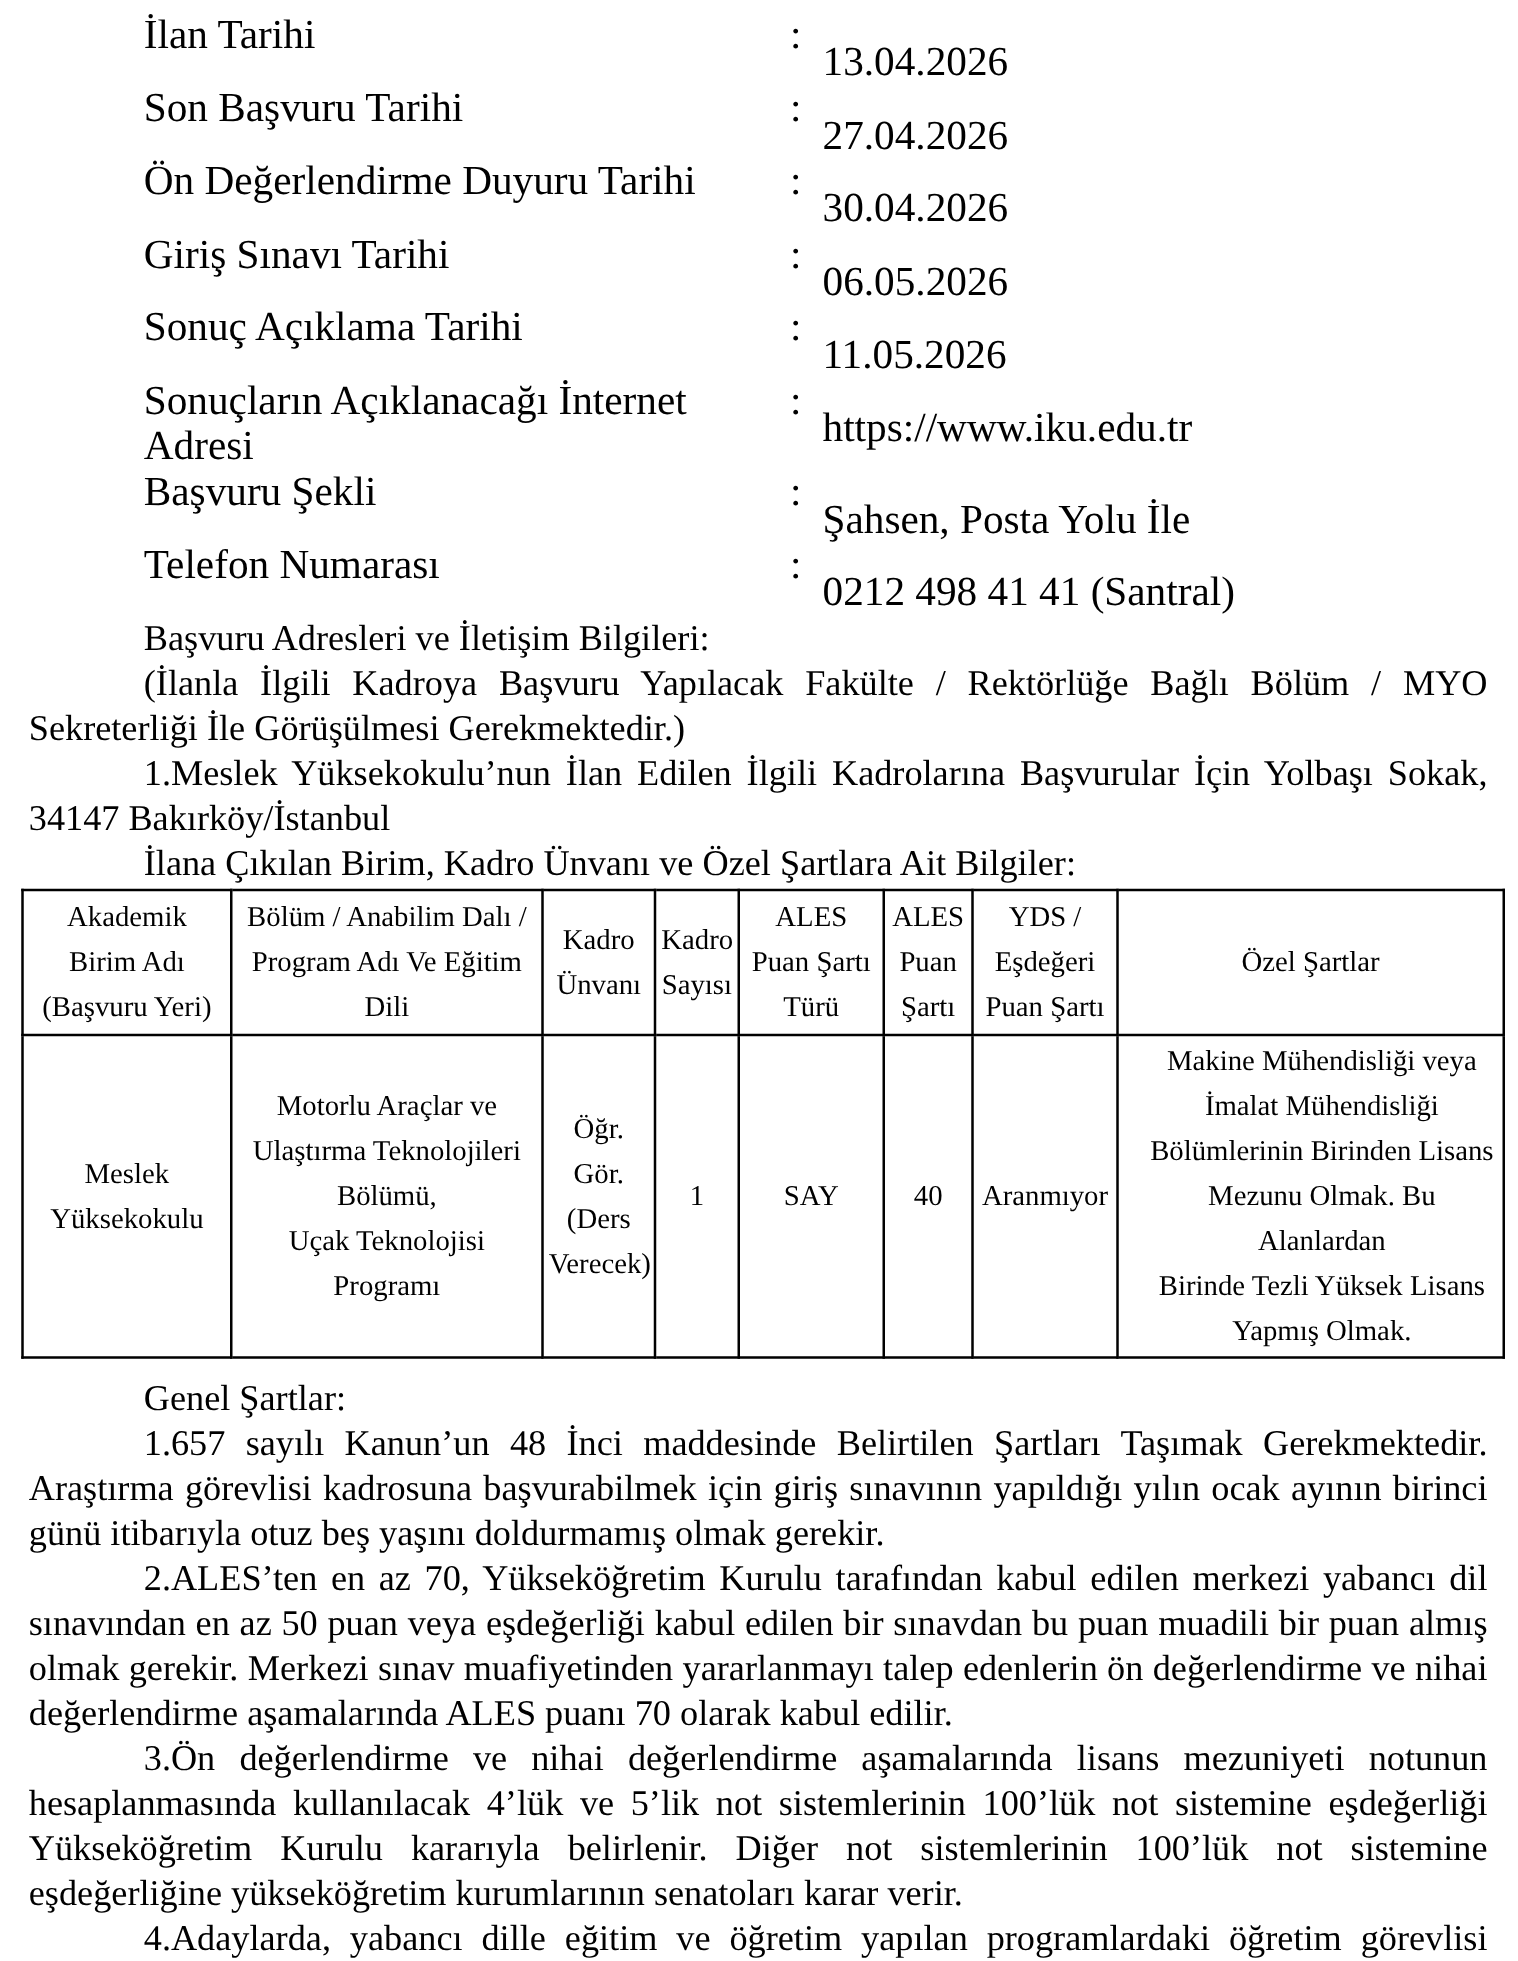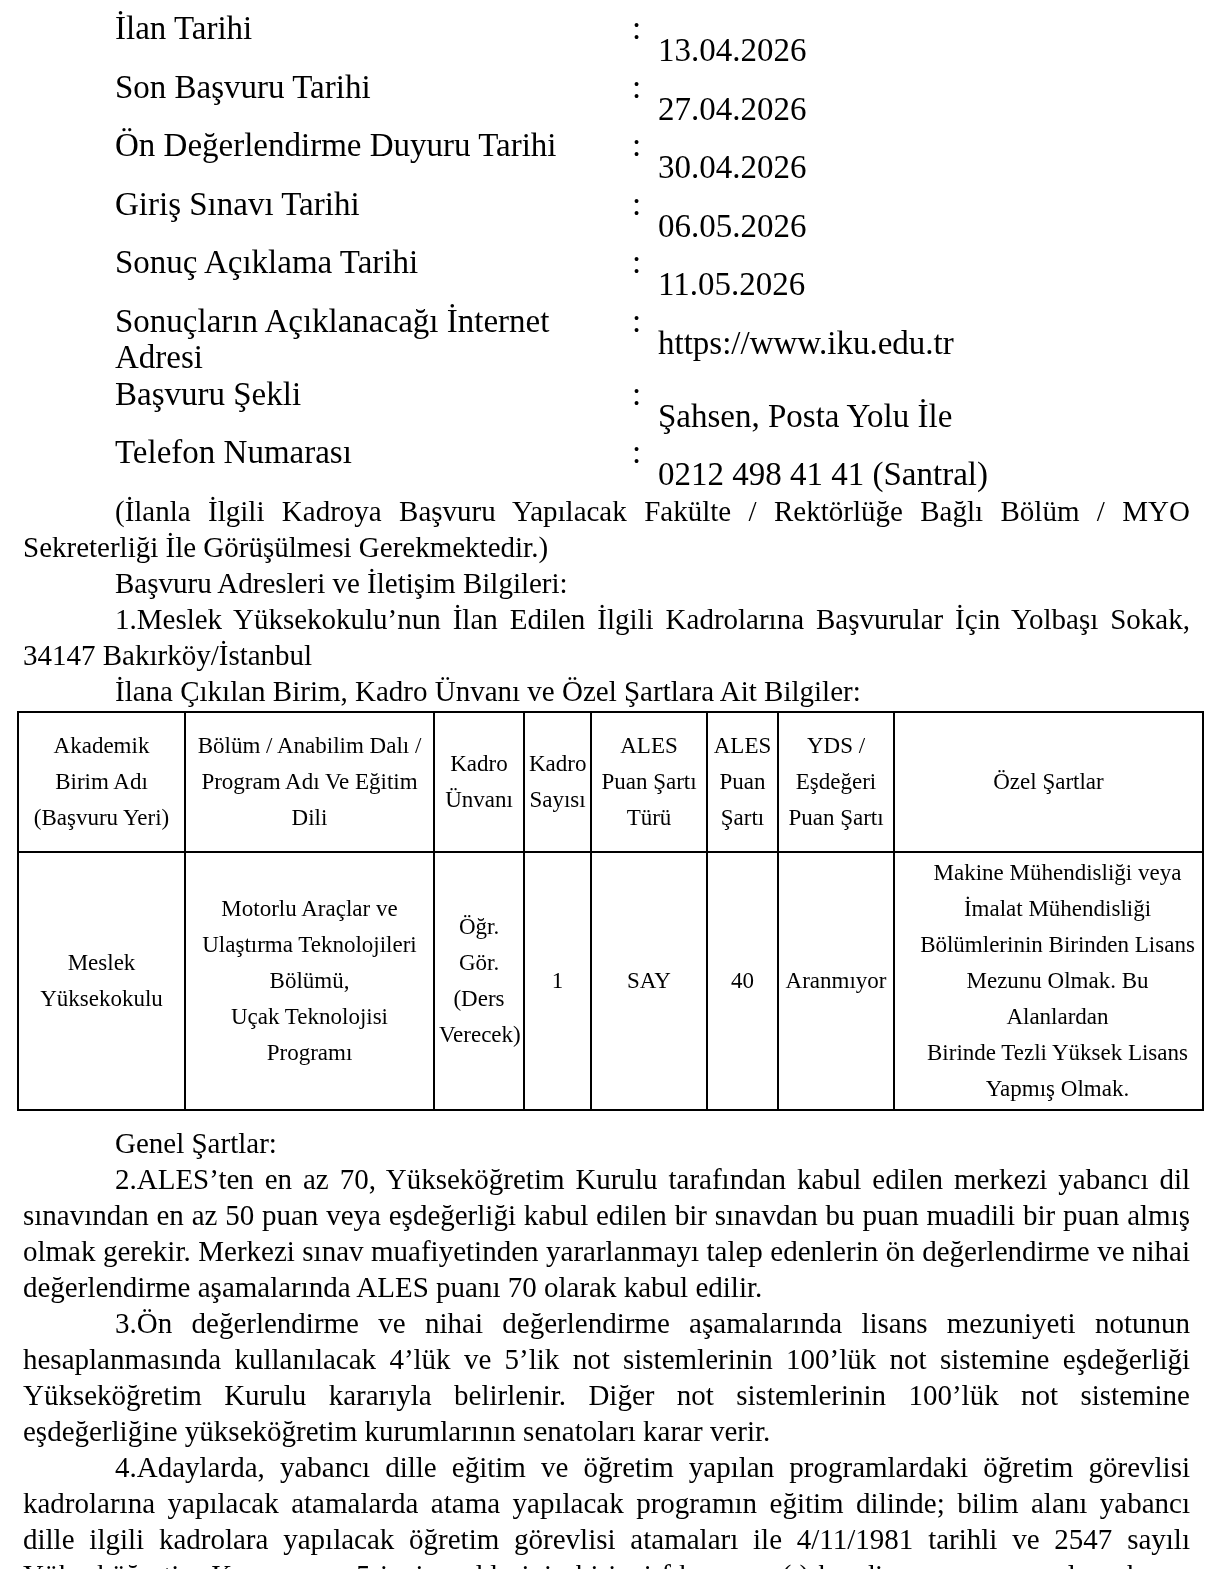--- a/index.html
+++ b/index.html
@@ -46,21 +46,21 @@
   .postable th, .postable td {
     border: 2px solid #000000;
     font-weight: normal;
     text-align: center;
     vertical-align: middle;
     white-space: pre-line;
     line-height: 36px;
     padding: 2px 4px;
     overflow: hidden;
   }
-  .postable thead tr { height: 140px; }
+  .postable thead tr { height: 116px; }
   .postable tbody tr { height: 215px; }
   .postable td.left { text-align: center; padding-left: 22px; }
 
   .general { margin-top: 14px; }
 </style>
 </head>
 <body>
 
 <div class="page">
 
@@ -100,22 +100,22 @@
         <span class="msep">:</span>
         <span class="mvalue">Şahsen, Posta Yolu İle</span>
     </div>
     <div class="mrow">
       <span class="mlabel">Telefon Numarası</span>
         <span class="msep">:</span>
         <span class="mvalue">0212 498 41 41 (Santral)</span>
     </div>
   </div>
 
+  <p class="para">Başvuru Adresleri ve İletişim Bilgileri:</p>
   <p class="para">(İlanla İlgili Kadroya Başvuru Yapılacak Fakülte / Rektörlüğe Bağlı Bölüm / MYO Sekreterliği İle Görüşülmesi Gerekmektedir.)</p>
-  <p class="para">Başvuru Adresleri ve İletişim Bilgileri:</p>
   <p class="para">1.Meslek Yüksekokulu’nun İlan Edilen İlgili Kadrolarına Başvurular İçin Yolbaşı Sokak, 34147 Bakırköy/İstanbul</p>
   <p class="para">İlana Çıkılan Birim, Kadro Ünvanı ve Özel Şartlara Ait Bilgiler:</p>
 
   <table class="postable">
     <colgroup>
       <col style="width:167px">
       <col style="width:249px">
       <col style="width:90px">
       <col style="width:67px">
       <col style="width:116px">
@@ -169,18 +169,19 @@
 Bölümlerinin Birinden Lisans
 Mezunu Olmak. Bu Alanlardan
 Birinde Tezli Yüksek Lisans
 Yapmış Olmak.</td>
       </tr>
     </tbody>
   </table>
 
   <div class="general">
     <p class="para">Genel Şartlar:</p>
+    <p class="para">1.657 sayılı Kanun’un 48 İnci maddesinde Belirtilen Şartları Taşımak Gerekmektedir. Araştırma görevlisi kadrosuna başvurabilmek için giriş sınavının yapıldığı yılın ocak ayının birinci günü itibarıyla otuz beş yaşını doldurmamış olmak gerekir.</p>
     <p class="para">2.ALES’ten en az 70, Yükseköğretim Kurulu tarafından kabul edilen merkezi yabancı dil sınavından en az 50 puan veya eşdeğerliği kabul edilen bir sınavdan bu puan muadili bir puan almış olmak gerekir. Merkezi sınav muafiyetinden yararlanmayı talep edenlerin ön değerlendirme ve nihai değerlendirme aşamalarında ALES puanı 70 olarak kabul edilir.</p>
     <p class="para">3.Ön değerlendirme ve nihai değerlendirme aşamalarında lisans mezuniyeti notunun hesaplanmasında kullanılacak 4’lük ve 5’lik not sistemlerinin 100’lük not sistemine eşdeğerliği Yükseköğretim Kurulu kararıyla belirlenir. Diğer not sistemlerinin 100’lük not sistemine eşdeğerliğine yükseköğretim kurumlarının senatoları karar verir.</p>
     <p class="para cutoff">4.Adaylarda, yabancı dille eğitim ve öğretim yapılan programlardaki öğretim görevlisi kadrolarına yapılacak atamalarda atama yapılacak programın eğitim dilinde; bilim alanı yabancı dille ilgili kadrolara yapılacak öğretim görevlisi atamaları ile 4/11/1981 tarihli ve 2547 sayılı Yükseköğretim Kanununun 5 inci maddesinin birinci fıkrasının (ı) bendi uyarınca zorunlu yabancı dil dersini vermek üzere öğretim görevlisi kadrolarına yapılacak atamalarda ilgili dilde; yükseköğretim kurumlarının uluslararası ilişkiler ile yabancı dille ilgili uygulamalı birimlerinde</p>
   </div>
 
 </div>
 
 </body></html>

